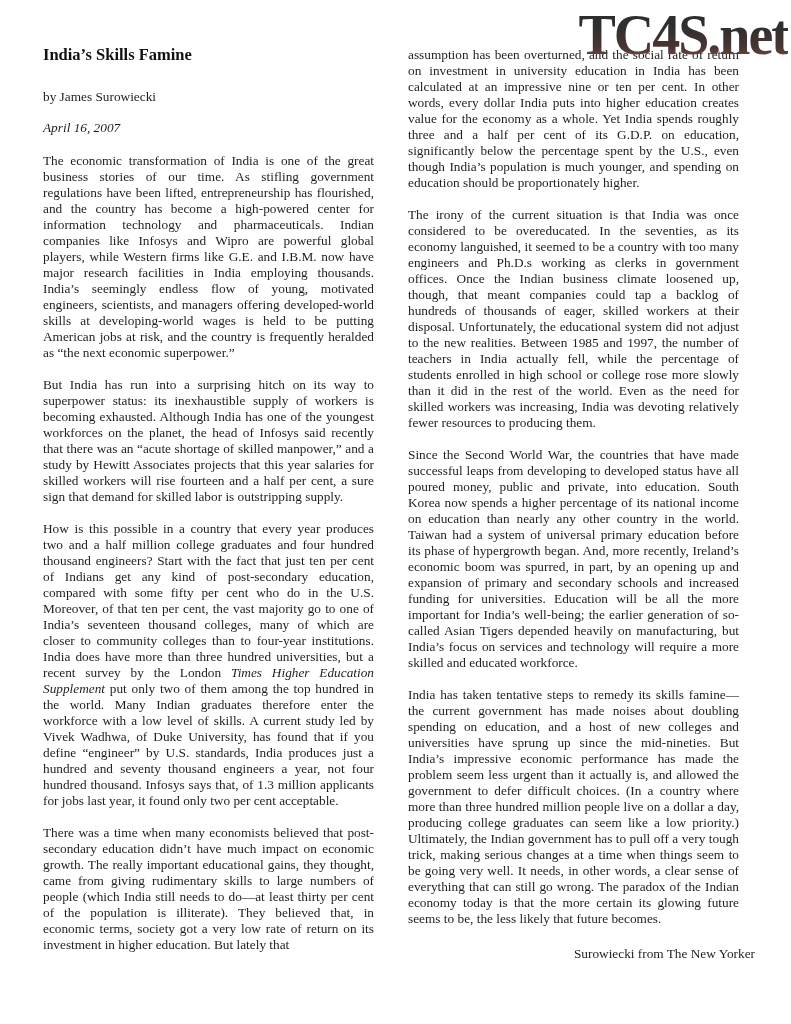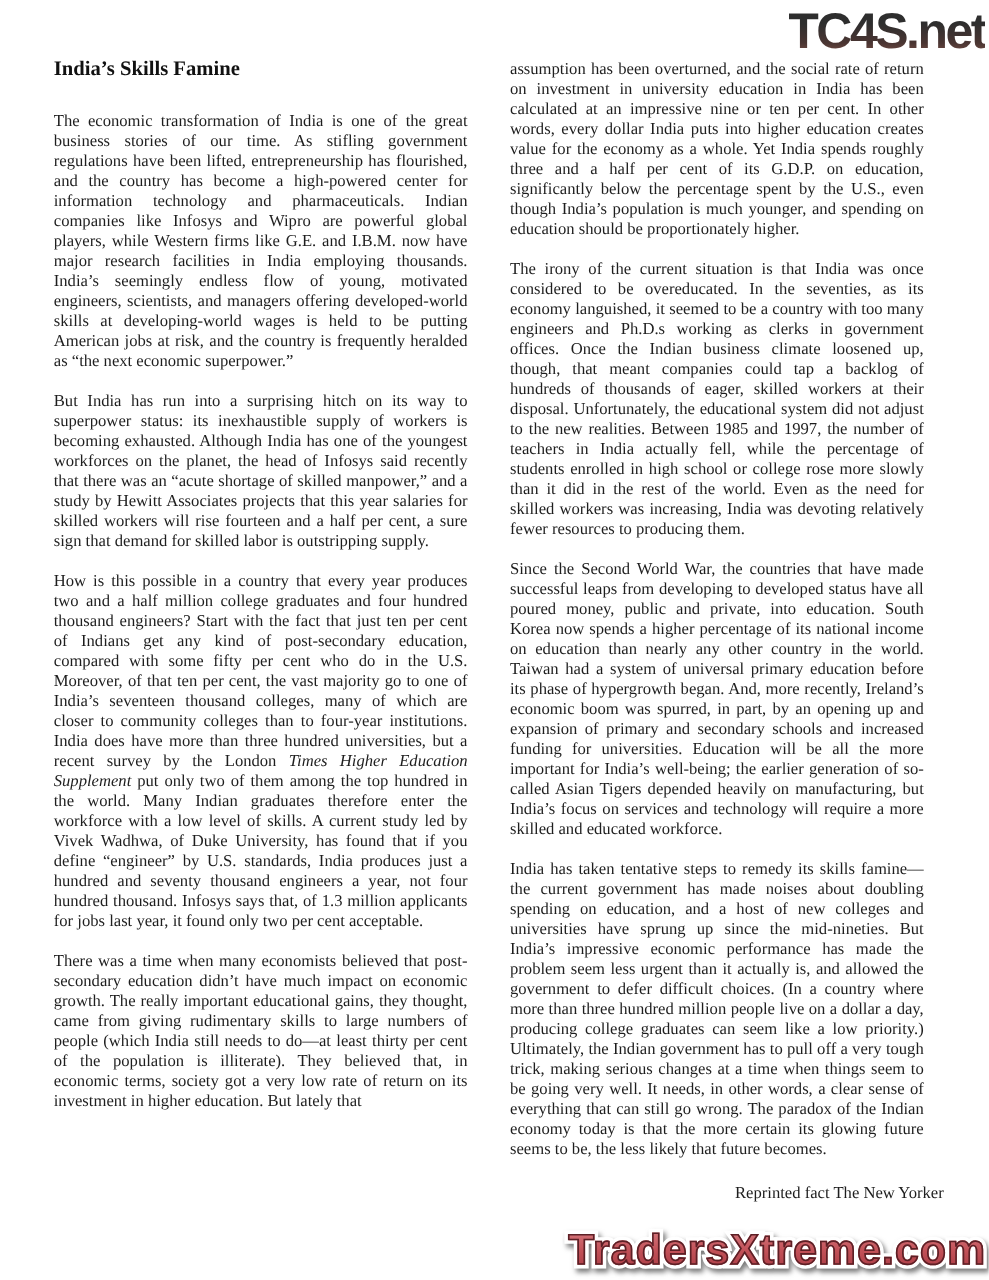--- a/index.html
+++ b/index.html
@@ -37,23 +37,23 @@
   .byline { margin: 0 0 15px 0 !important; text-align: left; }
   .date { margin: 0 0 17px 0 !important; font-style: italic; text-align: left; }
   .em { font-style: italic; }
   .reprint { margin: 19px 0 0 0 !important; text-align: right; }
 
   
   .wm { position: absolute; white-space: nowrap; pointer-events: none; }
 
   .wm-tc4s {
     top: 3px; right: 3px;
-    font-family: Liberation Sans, sans-serif;
+    font-family: Liberation Serif, serif;
     font-weight: bold;
-    font-size: 40px;
+    font-size: 56px;
     letter-spacing: -2px;
     transform: scaleY(1.0);
     background: linear-gradient(180deg, #2e2e2e 35%, #4a3532 70%, #85564c 95%);
     -webkit-background-clip: text;
     background-clip: text;
     color: transparent;
   }
 
   .wm-stack { position: absolute; }
   .wm-stack .back, .wm-stack .front {
@@ -102,37 +102,35 @@
 </style>
 </head>
 <body>
 
 <div class="page">
 
   <div class="columns">
 
     <div class="col">
       <h1 class="article-title">India’s Skills Famine</h1>
+      <p class="byline">by James Surowiecki</p>
+      <p class="date">April 16, 2007</p>
       <p>The economic transformation of India is one of the great business stories of our time. As stifling government regulations have been lifted, entrepreneurship has flourished, and the country has become a high-powered center for information technology and pharmaceuticals. Indian companies like Infosys and Wipro are powerful global players, while Western firms like G.E. and I.B.M. now have major research facilities in India employing thousands. India’s seemingly endless flow of young, motivated engineers, scientists, and managers offering developed-world skills at developing-world wages is held to be putting American jobs at risk, and the country is frequently heralded as “the next economic superpower.”</p>
       <p>But India has run into a surprising hitch on its way to superpower status: its inexhaustible supply of workers is becoming exhausted. Although India has one of the youngest workforces on the planet, the head of Infosys said recently that there was an “acute shortage of skilled manpower,” and a study by Hewitt Associates projects that this year salaries for skilled workers will rise fourteen and a half per cent, a sure sign that demand for skilled labor is outstripping supply.</p>
       <p><span>How is this possible in a country that every year produces two and a half million college graduates and four hundred thousand engineers? Start with the fact that just ten per cent of Indians get any kind of post-secondary education, compared with some fifty per cent who do in the U.S. Moreover, of that ten per cent, the vast majority go to one of India’s seventeen thousand colleges, many of which are closer to community colleges than to four-year institutions. India does have more than three hundred universities, but a recent survey by the London </span><span class="em">Times Higher Education Supplement</span><span> put only two of them among the top hundred in the world. Many Indian graduates therefore enter the workforce with a low level of skills. A current study led by Vivek Wadhwa, of Duke University, has found that if you define “engineer” by U.S. standards, India produces just a hundred and seventy thousand engineers a year, not four hundred thousand. Infosys says that, of 1.3 million applicants for jobs last year, it found only two per cent acceptable.</span></p>
       <p>There was a time when many economists believed that post-secondary education didn’t have much impact on economic growth. The really important educational gains, they thought, came from giving rudimentary skills to large numbers of people (which India still needs to do—at least thirty per cent of the population is illiterate). They believed that, in economic terms, society got a very low rate of return on its investment in higher education. But lately that</p>
     </div>
 
     <div class="col">
       <p>assumption has been overturned, and the social rate of return on investment in university education in India has been calculated at an impressive nine or ten per cent. In other words, every dollar India puts into higher education creates value for the economy as a whole. Yet India spends roughly three and a half per cent of its G.D.P. on education, significantly below the percentage spent by the U.S., even though India’s population is much younger, and spending on education should be proportionately higher.</p>
       <p>The irony of the current situation is that India was once considered to be overeducated. In the seventies, as its economy languished, it seemed to be a country with too many engineers and Ph.D.s working as clerks in government offices. Once the Indian business climate loosened up, though, that meant companies could tap a backlog of hundreds of thousands of eager, skilled workers at their disposal. Unfortunately, the educational system did not adjust to the new realities. Between 1985 and 1997, the number of teachers in India actually fell, while the percentage of students enrolled in high school or college rose more slowly than it did in the rest of the world. Even as the need for skilled workers was increasing, India was devoting relatively fewer resources to producing them.</p>
       <p>Since the Second World War, the countries that have made successful leaps from developing to developed status have all poured money, public and private, into education. South Korea now spends a higher percentage of its national income on education than nearly any other country in the world. Taiwan had a system of universal primary education before its phase of hypergrowth began. And, more recently, Ireland’s economic boom was spurred, in part, by an opening up and expansion of primary and secondary schools and increased funding for universities. Education will be all the more important for India’s well-being; the earlier generation of so-called Asian Tigers depended heavily on manufacturing, but India’s focus on services and technology will require a more skilled and educated workforce.</p>
       <p>India has taken tentative steps to remedy its skills famine—the current government has made noises about doubling spending on education, and a host of new colleges and universities have sprung up since the mid-nineties. But India’s impressive economic performance has made the problem seem less urgent than it actually is, and allowed the government to defer difficult choices. (In a country where more than three hundred million people live on a dollar a day, producing college graduates can seem like a low priority.) Ultimately, the Indian government has to pull off a very tough trick, making serious changes at a time when things seem to be going very well. It needs, in other words, a clear sense of everything that can still go wrong. The paradox of the Indian economy today is that the more certain its glowing future seems to be, the less likely that future becomes.</p>
-      <p class="reprint">Reprinted fact The New Yorker</p>
+      <p class="reprint">Surowiecki from The New Yorker</p>
     </div>
 
   </div>
 
   <div class="wm wm-tc4s">TC4S.net</div>
 
 
-  <div class="wm wm-stack wm-traders">
-    <span class="back">TradersXtreme.com</span>
-    <span class="front">TradersXtreme.com</span>
-  </div>
 
 </div>
 
 </body></html>

